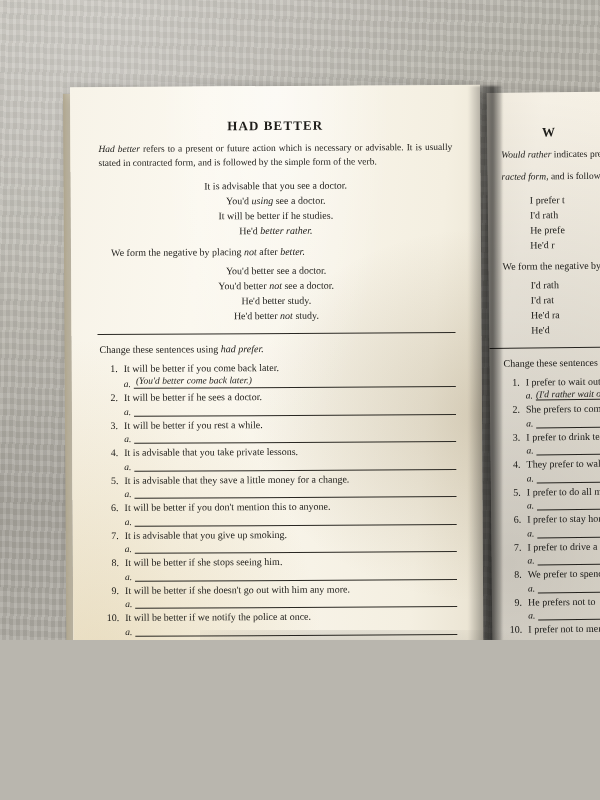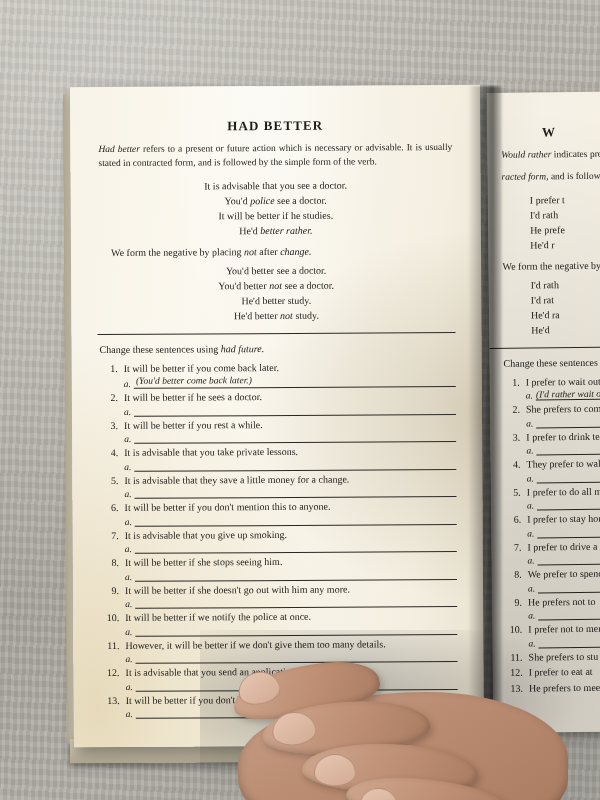--- a/index.html
+++ b/index.html
@@ -11,21 +11,21 @@
     height: 800px;
     overflow: hidden;
     font-family: "Liberation Serif", serif;
     background: #b9b6ae;
   }
 
   
   #scene {
     position: relative;
     width: 600px;
-    height: 800px;
+    height: 640px;
     overflow: hidden;
     background:
       repeating-linear-gradient(92deg, rgba(255,255,255,0.06) 0 3px, rgba(0,0,0,0.05) 3px 7px),
       repeating-linear-gradient(3deg, rgba(255,255,255,0.05) 0 5px, rgba(0,0,0,0.035) 5px 11px),
       linear-gradient(160deg, #c6c3bb 0%, #b6b3aa 35%, #aaa79f 60%, #bcb9b1 100%);
   }
   #scene::after {
     content: "";
     position: absolute;
     inset: 0;
@@ -474,40 +474,40 @@
         <div class="title">HAD BETTER</div>
 
         <p class="intro">
           <span class="ital">Had better</span>
           refers to a present or future action which is necessary or advisable. It is
           usually stated in contracted form, and is followed by the simple form of the verb.
         </p>
 
         <div class="examples">
           <div>It is advisable that you see a doctor.</div>
-          <div>You'd <span class="ital">police</span> see a doctor.</div>
+          <div>You'd <span class="ital">using</span> see a doctor.</div>
           <div>It will be better if he studies.</div>
           <div>He'd <span class="ital">better rather.</span></div>
         </div>
 
         <div class="note">
-          We form the negative by placing <span class="ital">not</span> after <span class="ital">change.</span>
+          We form the negative by placing <span class="ital">not</span> after <span class="ital">better.</span>
         </div>
 
         <div class="examples">
           <div>You'd better see a doctor.</div>
           <div>You'd better <span class="ital">not</span> see a doctor.</div>
           <div>He'd better study.</div>
           <div>He'd better <span class="ital">not</span> study.</div>
         </div>
 
         <hr class="rule">
 
         <div class="instruction">
-          Change these sentences using <span class="ital">had future.</span>
+          Change these sentences using <span class="ital">had prefer.</span>
         </div>
 
         <ol class="exercises">
           <li>
             <span class="num">1.</span>
             <span class="q-text">It will be better if you come back later.</span>
             <span class="answer-line">
               <span class="a-label">a.</span>
               <span class="filled">(You'd better come back later.)</span>
             </span>

